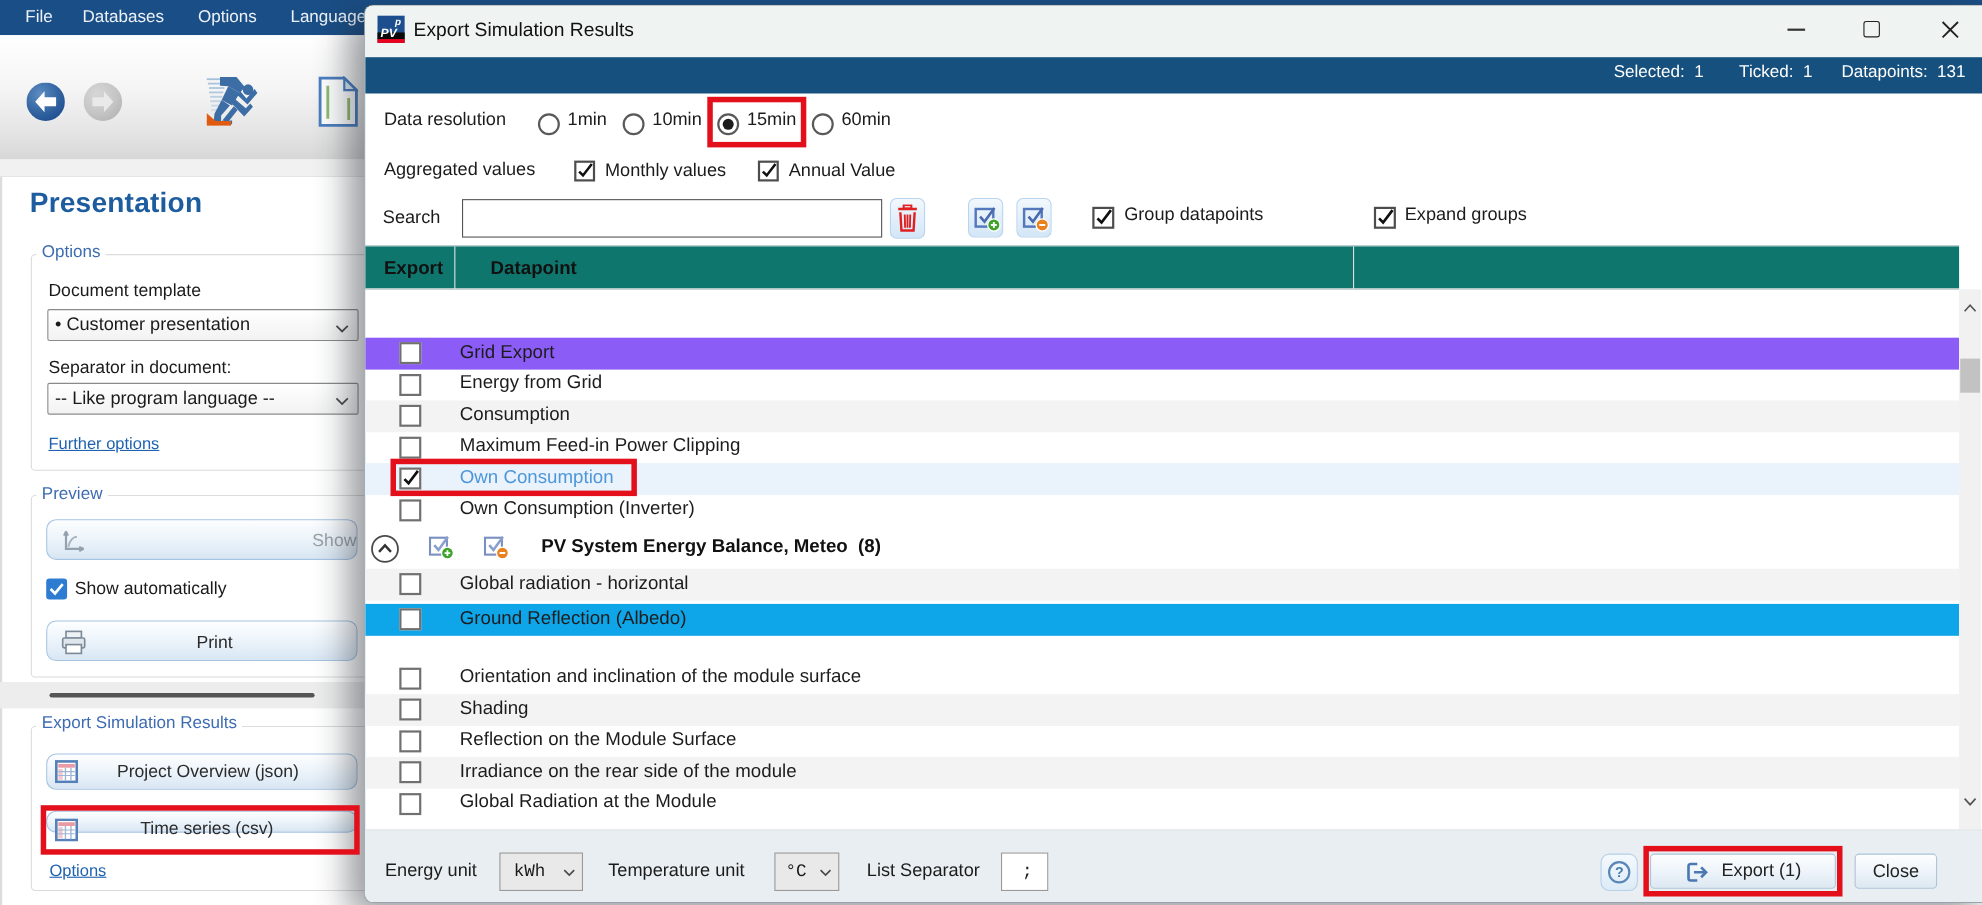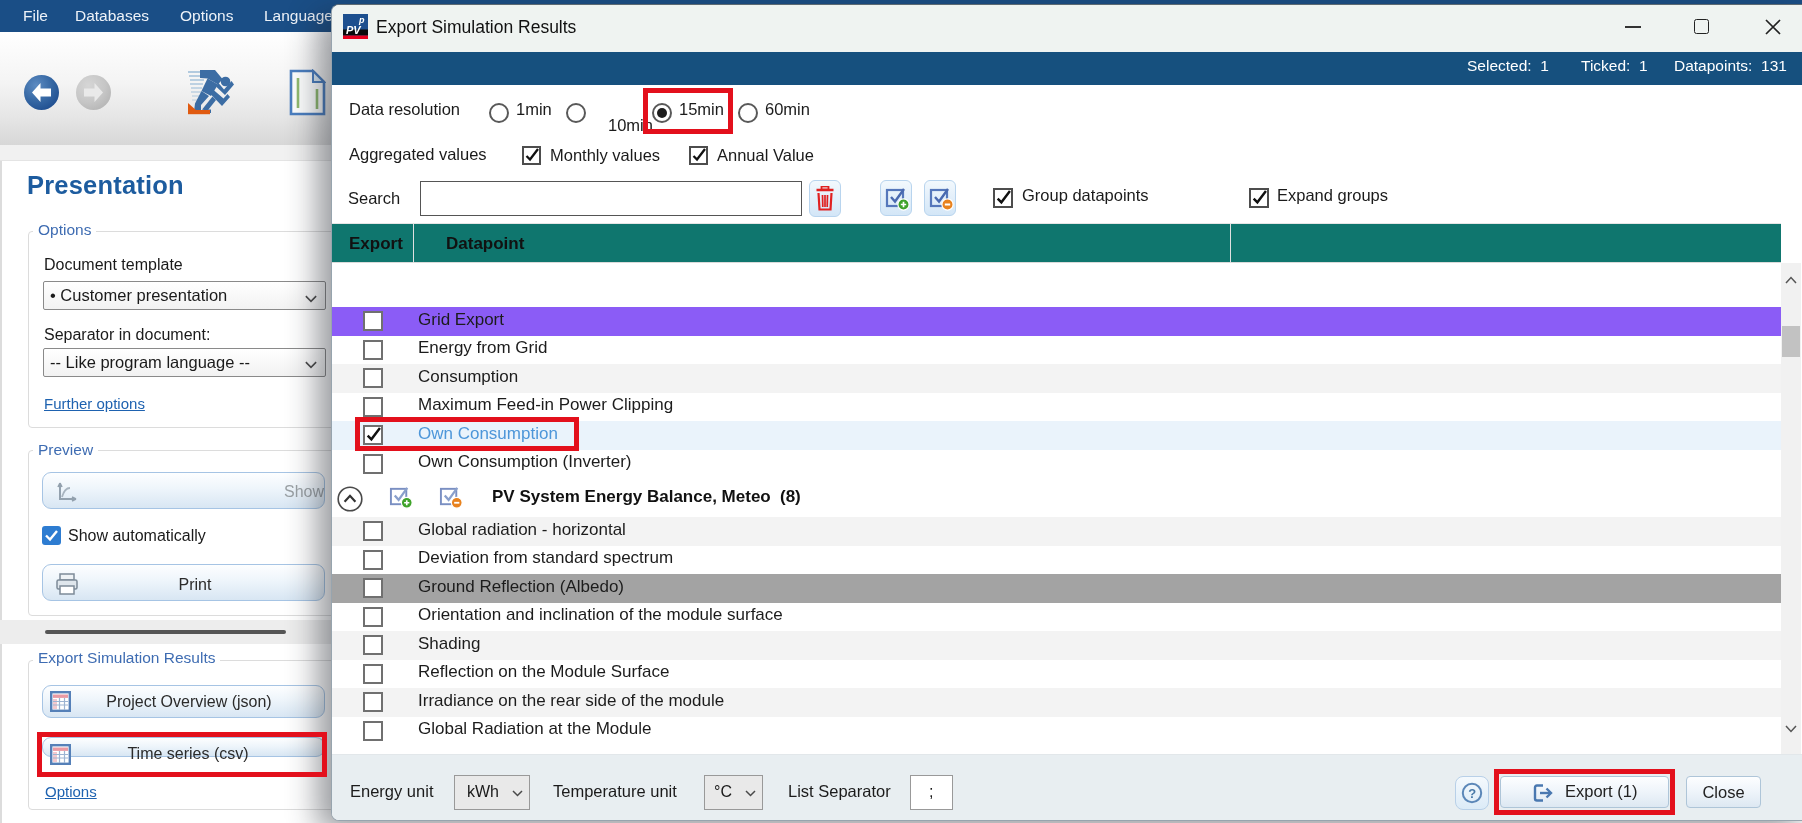--- a/index.html
+++ b/index.html
@@ -47,21 +47,21 @@
 .trow { position:absolute; left:0; width:1449px; height:28.5px; font-size:17px; color:#1c1c1c; }
 .trow .tx { position:absolute; left:86px; top:2.5px; }
 .grow { position:absolute; left:0; width:1449px; font-size:17px; font-weight:bold; color:#111; }
 
 
 #sbar { position:absolute; left:1449px; top:258px; width:20px; height:491px; background:#f1f1f1; }
 #sthumb { position:absolute; left:1450px; top:321px; width:18px; height:31px; background:#c2c2c2; }
 
 
 #bbar { position:absolute; left:0; top:749px; width:100%; height:68px; background:#E8EEF1; border-top:1px solid #e2e7ea; }
-.bsel { position:absolute; border:1px solid #999; background:#e9e9e9; font-size:16px; color:#1a1a1a; }
+.bsel { position:absolute; border:1px solid #999; background:#e9e9e9; font-size:16px; color:#1a1a1a;font-family:Liberation Mono, monospace; }
 .bbtn { position:absolute; border:1px solid #AEC5D8; border-radius:4px; background:linear-gradient(180deg,#fdfeff 0%,#eef4fa 50%,#dde8f2 100%); font-size:16.5px; color:#222; }
 </style>
 </head>
 <body>
 
 <div id="menubar">
   <span style="left:23px">File</span>
   <span style="left:75px">Databases</span>
   <span style="left:180px">Options</span>
   <span style="left:264px">Language</span>
@@ -212,21 +212,21 @@
   <div id="dband">
     <span style="left:1135px">Selected:&nbsp; 1</span>
     <span style="left:1249px">Ticked:&nbsp; 1</span>
     <span style="left:1342px">Datapoints:&nbsp; 131</span>
   </div>
 
   <div class="dlabel" style="left:17px; top:95px;">Data resolution</div>
   <div class="radio" style="left:157px; top:98px;"></div>
   <div class="dlabel" style="left:184px; top:95px;">1min</div>
   <div class="radio" style="left:234px; top:98px;"></div>
-  <div class="dlabel" style="left:261px; top:111px;margin-left:15px;">10min</div>
+  <div class="dlabel" style="left:261px; top:95px;">10min</div>
   <div class="radio sel" style="left:320px; top:98px;"></div>
   <div class="dlabel" style="left:347px; top:95px;">15min</div>
   <div class="radio" style="left:406px; top:98px;"></div>
   <div class="dlabel" style="left:433px; top:95px;">60min</div>
   <div class="redbox" style="left:311px; top:83px; width:90px; height:46px;"></div>
 
   <div class="dlabel" style="left:17px; top:140px;">Aggregated values</div>
   <div class="cbx" style="left:190px; top:141px;">
     <svg width="15" height="15" viewBox="0 0 15 15">
         <path d="M2.5 8 L6 11.5 L14 1" fill="none" stroke="#111" stroke-width="2.3"></path>
@@ -339,21 +339,21 @@
     <span class="abs" style="left:448px; top:9px;">(8)</span>
   </div>
   <div class="trow" style="top:512px; background:#f3f3f3;">
       <div class="cbx row" style="left:31px; top:4px;"></div>
       <span class="tx">Global radiation - horizontal</span>
     </div>
   <div class="trow" style="top:540.5px;">
       <div class="cbx row" style="left:31px; top:4px;"></div>
       <span class="tx">Deviation from standard spectrum</span>
     </div>
-  <div class="trow" style="top:569px; background:#a3a3a3;">
+  <div class="trow" style="top:544px; background:#0ea5e9;">
       <div class="cbx row" style="left:31px; top:4px;"></div>
       <span class="tx">Ground Reflection (Albedo)</span>
     </div>
   <div class="trow" style="top:597.5px;">
       <div class="cbx row" style="left:31px; top:4px;"></div>
       <span class="tx">Orientation and inclination of the module surface</span>
     </div>
   <div class="trow" style="top:654.5px;">
       <div class="cbx row" style="left:31px; top:4px;"></div>
       <span class="tx">Reflection on the Module Surface</span>

